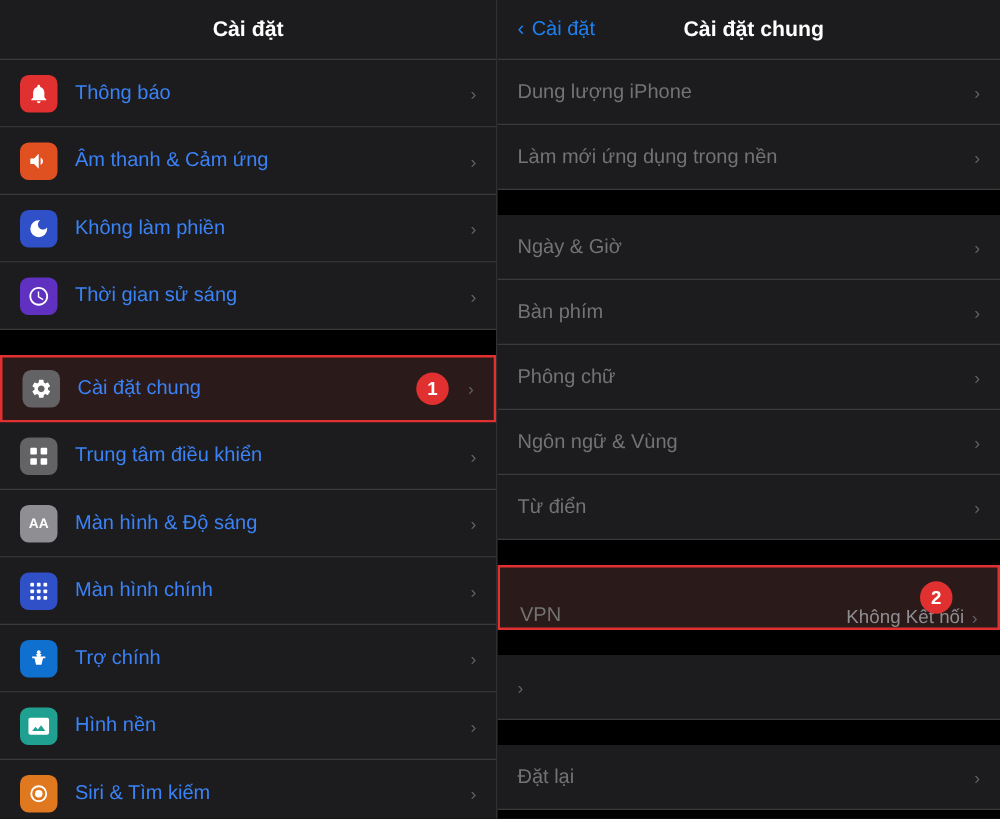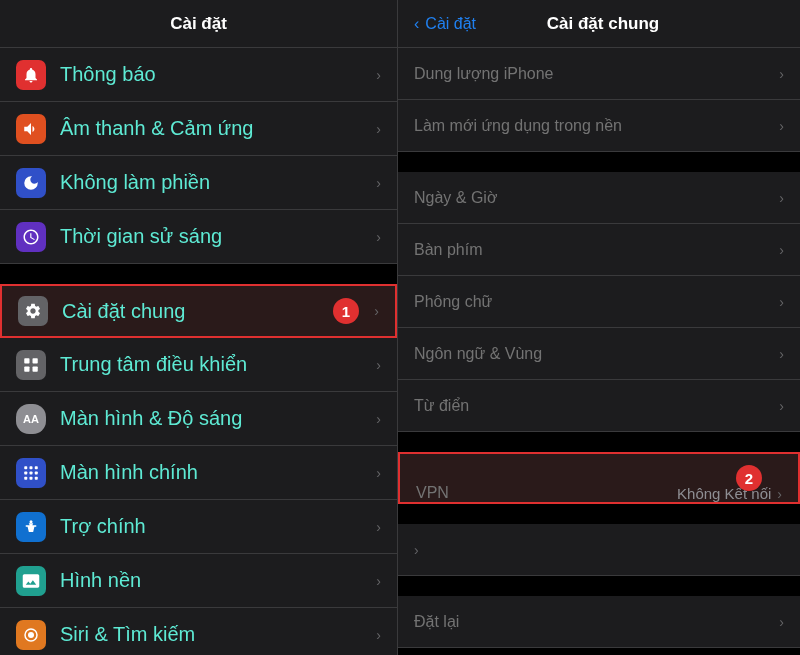--- a/index.html
+++ b/index.html
@@ -72,22 +72,22 @@
       border-radius: 7px;
       display: flex;
       align-items: center;
       justify-content: center;
       margin-right: 14px;
       flex-shrink: 0;
       font-size: 16px;
     }
     .row-label {
       flex: 1;
-      font-size: 20px;
-      color: #5eead4;
+      font-size: 16px;
+      color: #3b82f6;
     }
     .row-chevron {
       color: #636366;
       font-size: 14px;
       margin-left: 6px;
     }
 
     
     .icon-red { background: #e03030; }
     .icon-orange-red { background: #e05020; }
@@ -273,21 +273,21 @@
               <rect x="3" y="3" width="7" height="7" rx="1"></rect>
               <rect x="14" y="3" width="7" height="7" rx="1"></rect>
               <rect x="3" y="14" width="7" height="7" rx="1"></rect>
               <rect x="14" y="14" width="7" height="7" rx="1"></rect>
             </svg>
         </div>
         <span class="row-label">Trung tâm điều khiển</span>
         <span class="row-chevron">›</span>
       </div>
       <div class="settings-row">
-        <div class="row-icon" style="background:#8e8e93; font-size:11px; color:white; font-weight:700;border-radius:13px;">
+        <div class="row-icon" style="background:#8e8e93; font-size:11px; color:white; font-weight:700;">
           AA
         </div>
         <span class="row-label">Màn hình &amp; Độ sáng</span>
         <span class="row-chevron">›</span>
       </div>
       <div class="settings-row">
         <div class="row-icon" style="background:#3050c8;">
           <svg width="18" height="18" viewBox="0 0 24 24" fill="white">
               <rect x="3" y="3" width="4" height="4" rx="1"></rect>
               <rect x="10" y="3" width="4" height="4" rx="1"></rect>

